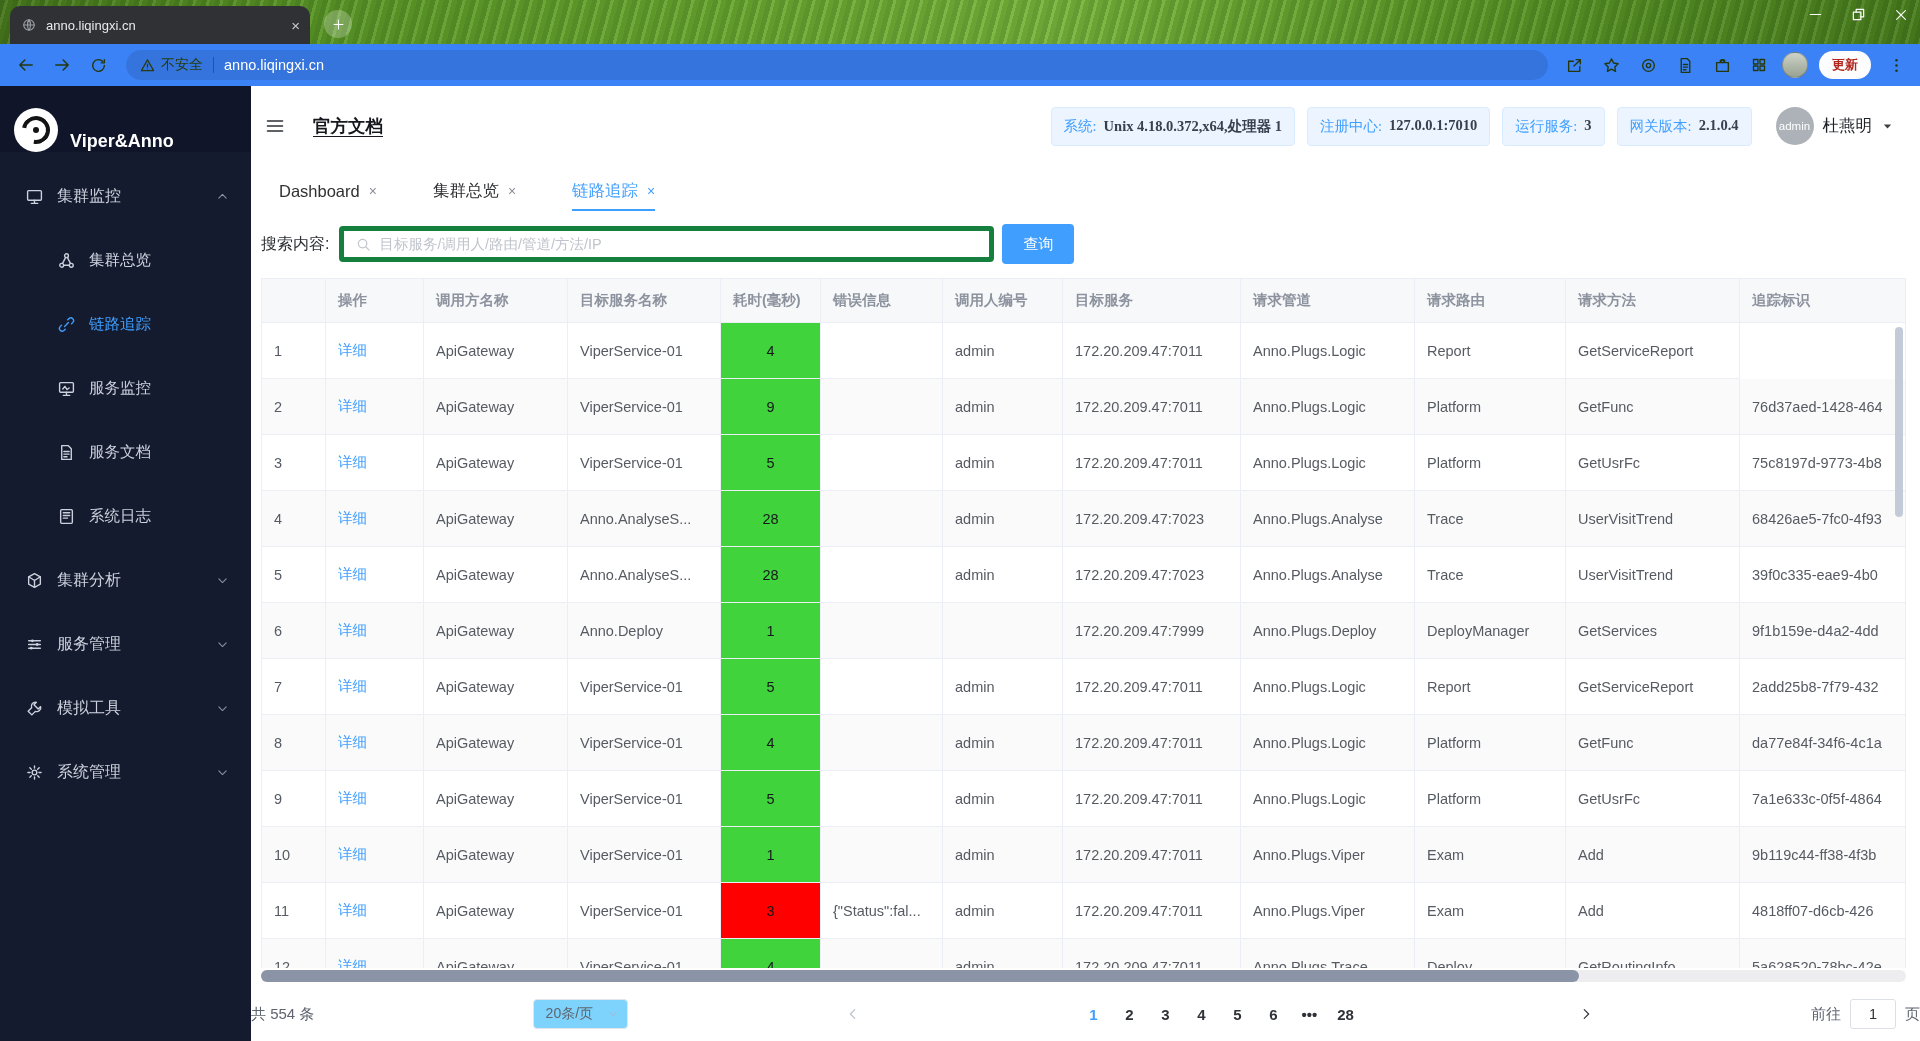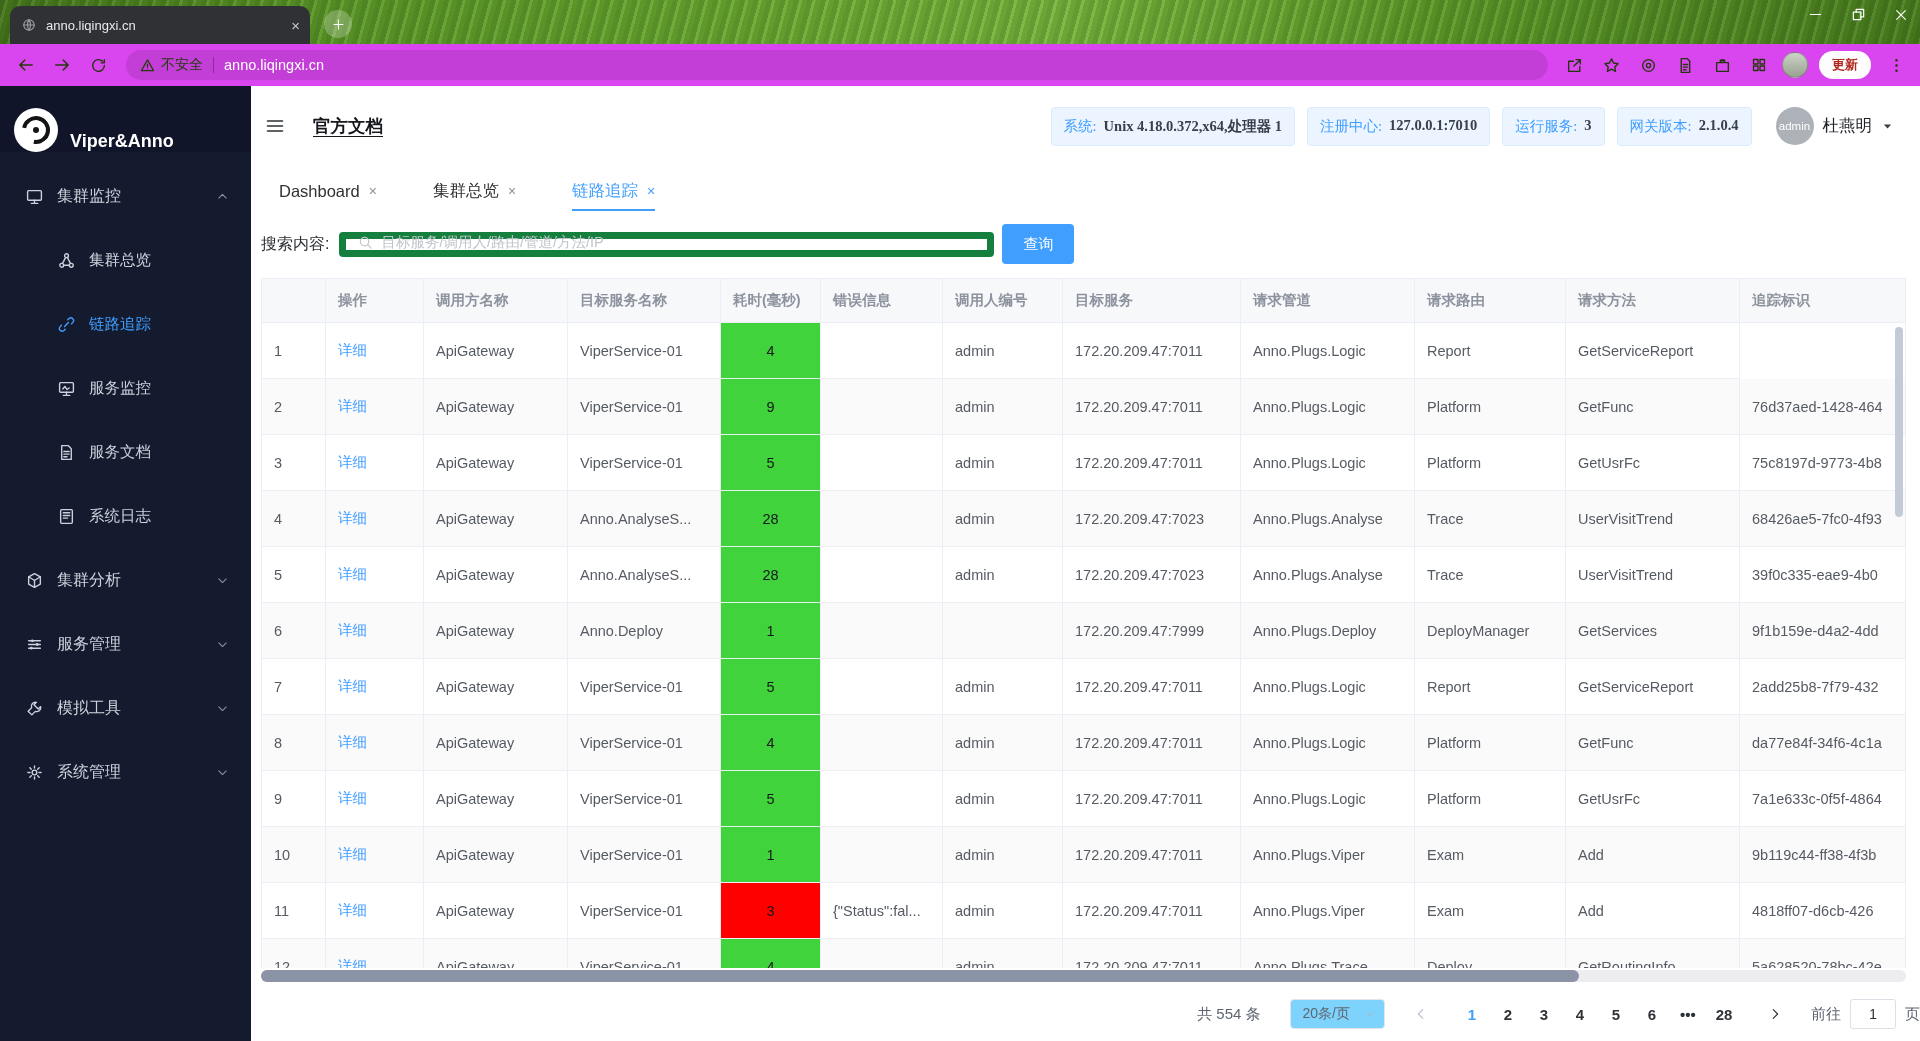--- a/index.html
+++ b/index.html
@@ -15,21 +15,21 @@
   .tab { position:relative; z-index:1; width:300px; height:38px; background:#303134; border-radius:10px 10px 0 0;
     display:flex; align-items:center; gap:10px; padding:0 10px 0 12px; color:#e8eaed; }
   .tab-fav { color:#9aa0a6; display:flex; }
   .tab-title { flex:1; font-size:13px; white-space:nowrap; overflow:hidden; }
   .tab-close { color:#c8cacd; font-size:15px; line-height:1; }
   .newtab { z-index:1; width:28px; height:28px; border-radius:50%; background:rgba(255,255,255,.24); color:#fff;
     display:flex; align-items:center; justify-content:center; margin:0 0 6px 14px; }
   .win-controls { position:absolute; z-index:1; right:12px; top:7px; display:flex; gap:28px; color:#fff; align-items:center; }
   .win-btn { display:flex; align-items:center; justify-content:center; }
 
-  .addressbar { height:42px; background:#d946ef; display:flex; align-items:center; padding:0 10px; gap:4px; }
+  .addressbar { height:42px; background:#3b82f6; display:flex; align-items:center; padding:0 10px; gap:4px; }
   .nav-icon { width:32px; height:32px; display:flex; align-items:center; justify-content:center; color:#24380c; }
   .url-chip { flex:1; height:30px; margin:0 8px; background:rgba(0,0,0,.10); border-radius:15px;
     display:flex; align-items:center; padding:0 14px; min-width:0; }
   .warn-icon { color:#2a3a10; display:flex; margin-right:6px; }
   .sec-label { color:#263c0e; font-size:14px; }
   .chip-divider { width:1px; height:16px; background:rgba(0,0,0,.28); margin:0 10px; }
   .url-text { color:#fff; font-size:14.5px; }
   .toolbar-icons { display:flex; align-items:center; gap:9px; }
   .tb-icon { width:28px; height:28px; display:flex; align-items:center; justify-content:center; color:#24380c; }
   .profile-avatar { width:26px; height:26px; border-radius:50%; background:linear-gradient(#cdd3c8,#98a191); border:1px solid rgba(0,0,0,.22); }
@@ -66,21 +66,21 @@
 
   .page-tabs { height:50px; display:flex; align-items:center; padding-left:28px; gap:56px; }
   .ptab { height:100%; display:flex; align-items:center; gap:9px; font-size:16.5px; color:#303133; position:relative; cursor:pointer; }
   .ptab-close { font-size:14px; color:#8a8f99; }
   .ptab.active { color:#409eff; }
   .ptab.active .ptab-close { color:#409eff; }
   .ptab.active::after { content:""; position:absolute; left:0; right:0; bottom:5px; height:2px; background:#409eff; }
 
   .search-row { display:flex; align-items:center; padding:8px 0 14px 10px; }
   .search-label { font-size:16px; color:#2c2f33; margin-right:10px; white-space:nowrap; }
-  .search-box { width:655px; height:25px; border:7px solid #15803d; border-radius:4px; display:flex; align-items:flex-end; padding:0 12px; gap:8px; background:#fff; }
+  .search-box { width:655px; height:36px; border:5px solid #15803d; border-radius:4px; display:flex; align-items:center; padding:0 12px; gap:8px; background:#fff; }
   .search-icon { color:#c0c4cc; display:flex; }
   .search-input { border:none; outline:none; flex:1; font-size:14.5px; color:#606266; font-family:inherit; background:transparent; }
   .search-input::placeholder { color:#c0c4cc; }
   .query-btn { width:72px; height:40px; margin-left:8px; background:#409eff; color:#fff; border:none; border-radius:4px; font-size:15px; font-family:inherit; cursor:pointer; }
 
   
   .table-wrap { position:relative; width:1645px; margin-left:10px; height:690px; overflow:hidden; border:1px solid #ebeef5; border-bottom:none; }
   .tgrid { display:grid; grid-template-columns:64px 98px 144px 153px 100px 122px 120px 178px 174px 151px 174px 167px; }
   .th { height:44px; display:flex; align-items:center; padding:0 12px; background:#f7f8fa; color:#8d939e; font-weight:700; font-size:14.5px;
     border-bottom:1px solid #ebeef5; border-right:1px solid #ebeef5; white-space:nowrap; overflow:hidden; }
@@ -89,21 +89,21 @@
   .trow:nth-child(even) .td { background:#fafafa; }
   .td.c-elapsed { justify-content:center; padding:0; color:#16181c; }
   .detail-link { color:#409eff; cursor:pointer; }
 
   .v-scroll { position:absolute; top:46px; right:2px; bottom:2px; width:8px; }
   .v-thumb { position:absolute; top:2px; left:0; width:8px; height:190px; border-radius:4px; background:#c3cbd9; }
   .h-scroll { width:1645px; margin:2px 0 0 10px; height:12px; border-radius:6px; background:#ededf0; position:relative; }
   .h-thumb { position:absolute; left:0; top:0; height:12px; width:1318px; border-radius:6px; background:#8b94a6; }
 
   
-  .pagination { height:52px; display:flex; align-items:center; justify-content:flex-end; gap:29px; font-size:15px; color:#5f6570; margin-top:6px;margin-left:40px; }
+  .pagination { height:52px; display:flex; align-items:center; justify-content:space-between; gap:29px; font-size:15px; color:#5f6570; margin-top:6px; }
   .pg-total { white-space:nowrap; }
   .page-size-select { height:30px; border:1px solid #e2e5ec; border-radius:4px; display:flex; align-items:center; gap:14px; padding:0 8px 0 12px; color:#5f6570; font-size:14px; background:#7dd3fc; cursor:pointer; }
   .select-caret { color:#b0b6c2; display:flex; }
   .pg-arrow { color:#b8bfcc; display:flex; cursor:pointer; }
   .pg-arrow.next { color:#2f3338; }
   .pages { display:flex; gap:6px; }
   .page-num { min-width:30px; height:30px; display:flex; align-items:center; justify-content:center; font-weight:600; color:#2f3338; cursor:pointer; }
   .page-num.active { color:#409eff; }
   .goto { display:flex; align-items:center; gap:9px; white-space:nowrap; }
   .goto-input { width:46px; height:30px; border:1px solid #dcdfe6; border-radius:3px; text-align:center; font-size:14.5px; color:#303133; font-family:inherit; }

